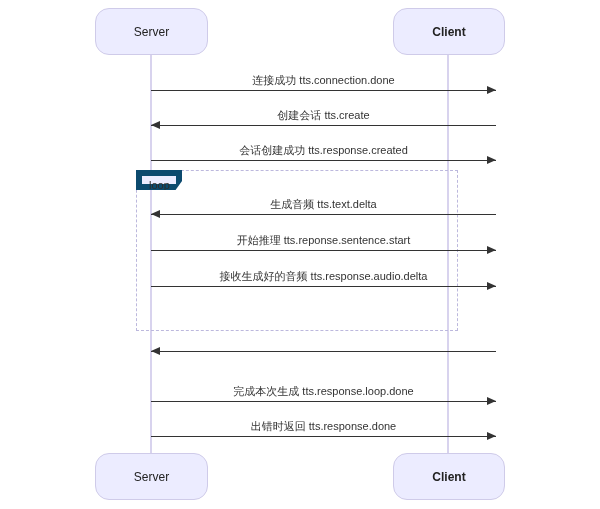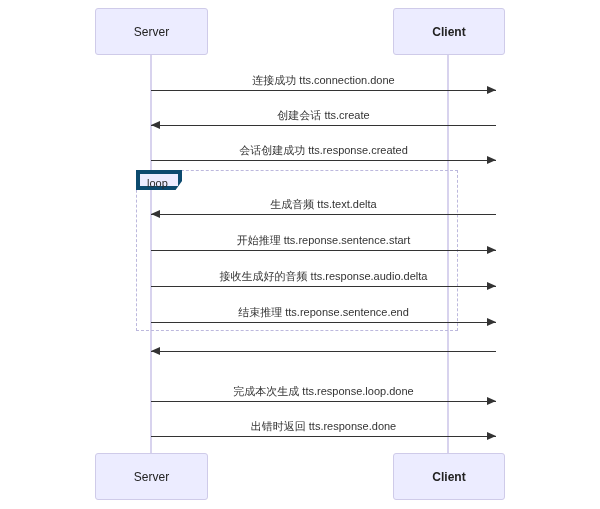--- a/index.html
+++ b/index.html
@@ -3,21 +3,21 @@
 <meta charset="utf-8">
 <style>
   html,body{margin:0;padding:0;background:#ffffff;}
   #canvas{
     position:relative;width:600px;height:509px;background:#ffffff;overflow:hidden;
     font-family:"Liberation Sans","DejaVu Sans",sans-serif;color:#333;
   }
   
   .actor{
     position:absolute;height:45px;background:#ECECFF;border:1px solid #cfcbe9;
-    border-radius:3px;display:flex;align-items:center;justify-content:center;
+    border-radius:14px;display:flex;align-items:center;justify-content:center;
     font-size:12px;color:#222;
   }
   .actor.server{left:95px;width:111px;}
   .actor.client{left:393px;width:110px;font-weight:bold;}
   .actor.top{top:8px;}
   .actor.bottom{top:453px;}
   
   .lifeline{position:absolute;width:2px;top:55px;height:398px;background:#d8d3ee;}
   .lifeline.server{left:150px;}
   .lifeline.client{left:447px;}
@@ -34,21 +34,21 @@
   .to-left .arrowhead{
     left:0;border-right:9px solid #333;border-top:4.5px solid transparent;border-bottom:4.5px solid transparent;
   }
   
   .loop-box{
     position:absolute;left:136px;top:170px;width:320px;height:159px;
     border:1px dashed #bcb8dd;background:transparent;
   }
   .loop-label{
     position:absolute;left:-1px;top:-1px;width:46px;height:20px;
-    background:#ECECFF;border:4px solid #0c4a6e;box-sizing:border-box;
+    background:#ECECFF;border:6px solid #0c4a6e;box-sizing:border-box;
     clip-path:polygon(0 0,100% 0,100% 55%,86% 100%,0 100%);
     font-size:11px;line-height:19px;padding-left:7px;color:#2b2b2b;
   }
 </style>
 </head>
 <body>
 
 <div id="canvas">
 
   <div class="actor server top">
@@ -94,26 +94,20 @@
     <div class="msg-line">
         <i class="arrowhead"></i>
       </div>
   </div>
   <div class="msg to-right" style="top:269px">
     <div class="msg-label">接收生成好的音频 tts.response.audio.delta</div>
     <div class="msg-line">
         <i class="arrowhead"></i>
       </div>
   </div>
-  <div class="msg to-right" style="top:305px">
-    <div class="msg-label">结束推理 tts.reponse.sentence.end</div>
-    <div class="msg-line">
-        <i class="arrowhead"></i>
-      </div>
-  </div>
   <div class="msg to-left" style="top:349px">
     <div class="msg-line">
         <i class="arrowhead"></i>
       </div>
   </div>
   <div class="msg to-right" style="top:384px">
     <div class="msg-label">完成本次生成 tts.response.loop.done</div>
     <div class="msg-line">
         <i class="arrowhead"></i>
       </div>

